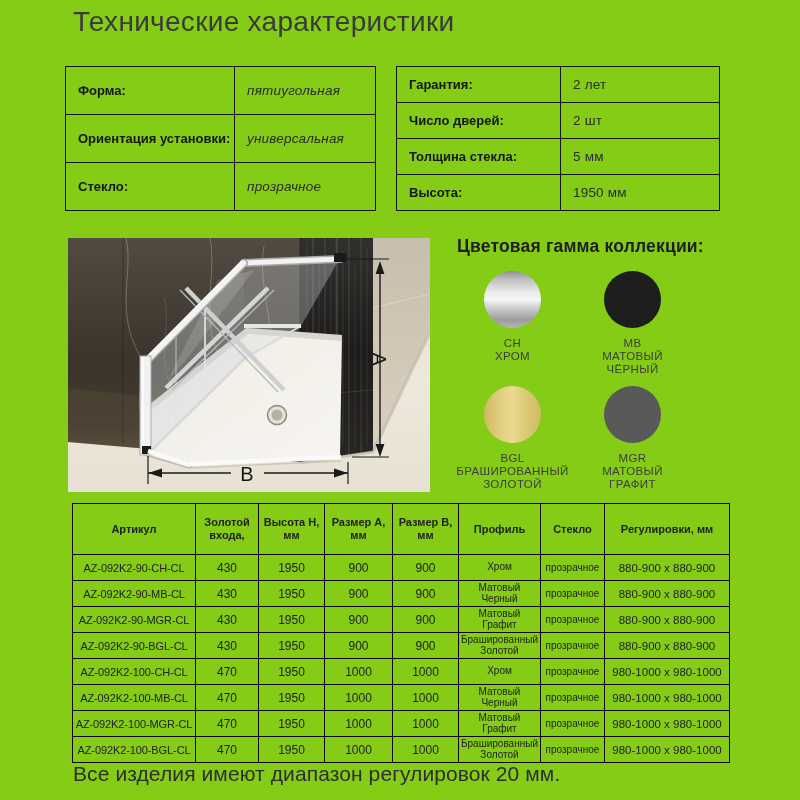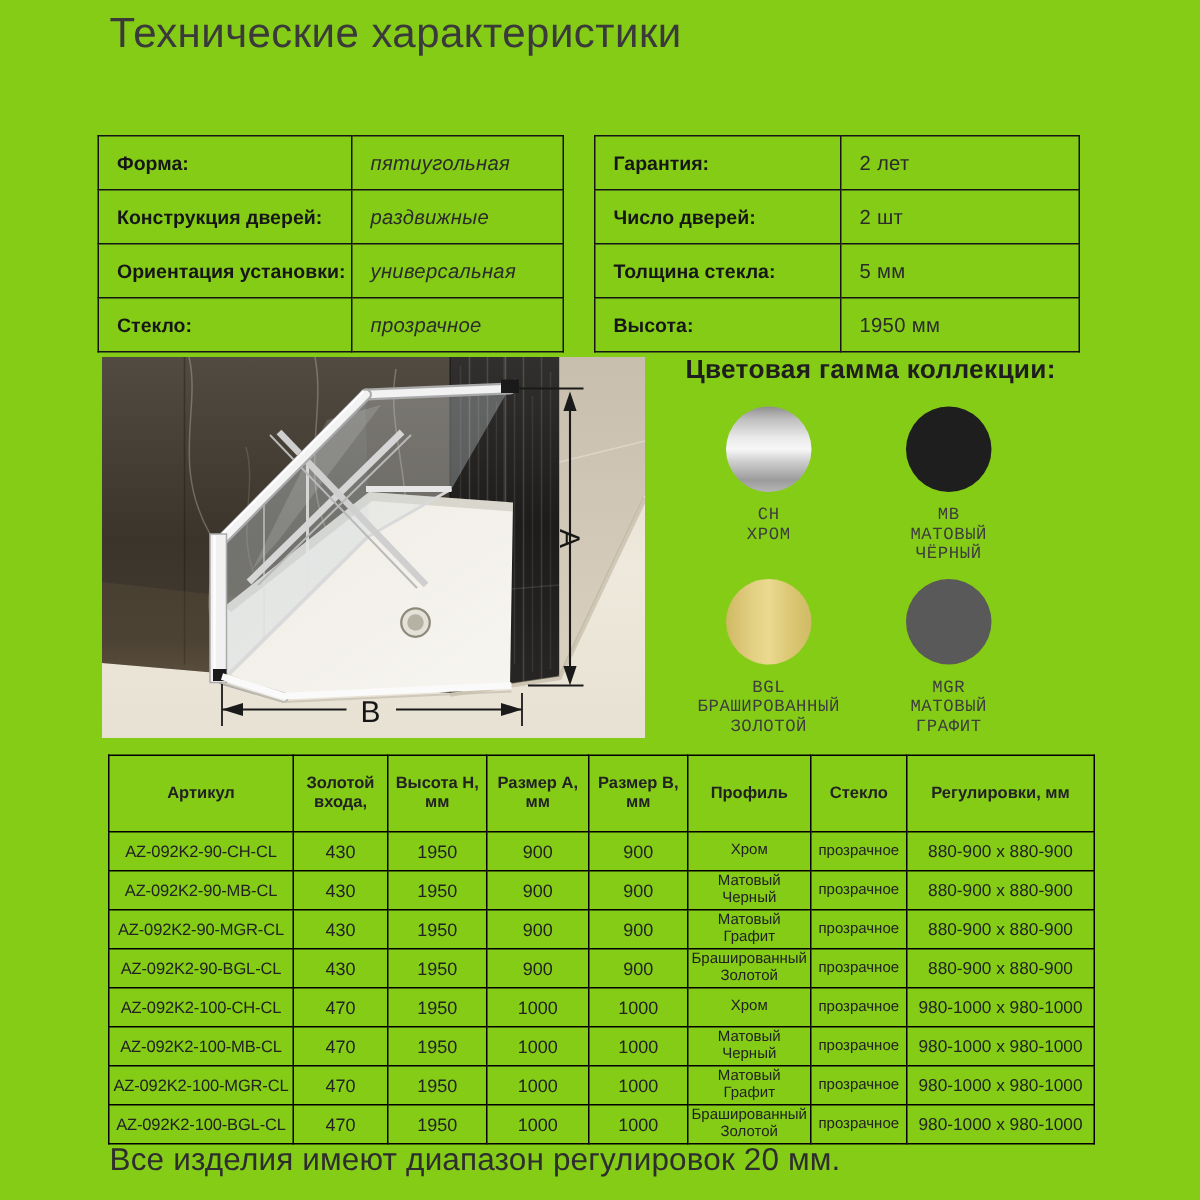--- a/index.html
+++ b/index.html
@@ -4,37 +4,37 @@
 <style>
   html,body{margin:0;padding:0;background:#fff;}
   body{font-family:"Liberation Sans",sans-serif;color:#222;}
   .page{position:relative;width:800px;height:800px;background:#84cc16;overflow:hidden;}
 
   .title{position:absolute;left:73px;top:6px;margin:0;font-size:28px;font-weight:400;
          color:#3a3a3a;letter-spacing:.3px;}
 
   
   .spec-wrap{position:absolute;left:65px;top:66px;display:flex;gap:20px;}
-  table.spec{border-collapse:collapse;margin-top:24px;}
+  table.spec{border-collapse:collapse;}
   .spec td{border:1.4px solid #141414;height:35px;padding:0 0 0 12px;vertical-align:middle;}
   .spec .lbl{font-weight:700;font-size:13px;color:#161616;}
   .spec .val{font-size:13.5px;color:#2b2b2b;letter-spacing:.2px;}
   .spec-left .lbl{width:156px;}  .spec-left .val{width:128px;font-style:italic;}
   .spec-right .lbl{width:151px;} .spec-right .val{width:146px;}
 
   
   .photo{position:absolute;left:68px;top:238px;width:362px;height:254px;}
   .photo svg{display:block;}
   .photo text{font-family:"Liberation Sans",sans-serif;}
 
   
   .colors{position:absolute;left:450px;top:236px;width:302px;}
   .colors h2{margin:0 0 14px 7px;font-size:17.5px;font-weight:700;color:#1e1e1e;letter-spacing:.2px;}
   .swatch-grid{display:grid;grid-template-columns:119px 121px;row-gap:10px;padding-left:3px;}
-  .swatch{display:flex;flex-direction:column;align-items:center;font-family:Liberation Mono, monospace;}
+  .swatch{display:flex;flex-direction:column;align-items:center;}
   .circle{width:57px;height:57px;border-radius:50%;margin-bottom:9px;}
   .circle.chrome{background:linear-gradient(180deg,#8f8f8f 0%,#bdbdbd 14%,#e9e9e9 36%,#f7f7f7 50%,#cfcfcf 64%,#9c9c9c 86%,#b5b5b5 100%);}
   .circle.gold{background:linear-gradient(90deg,#cfb963 0%,#e2cf82 30%,#ead98f 50%,#dbc774 75%,#d0ba66 100%);}
   .code,.name{font-size:11.5px;line-height:13px;color:#3d3d3d;text-align:center;letter-spacing:.4px;}
   .name{white-space:pre-line;}
 
   
   .ptable{position:absolute;left:72px;top:503px;border-collapse:collapse;table-layout:fixed;}
   .ptable th,.ptable td{border:1px solid #000;text-align:center;vertical-align:middle;
                         padding:1px 2px;color:#222;overflow:hidden;}
@@ -54,24 +54,20 @@
 <div class="page">
 
   <h1 class="title">Технические характеристики</h1>
 
   <div class="spec-wrap">
     <table class="spec spec-left">
       <tbody id="spec-left">
           <tr>
             <td class="lbl">Форма:</td>
             <td class="val">пятиугольная</td>
-          </tr>
-          <tr>
-            <td class="lbl">Конструкция дверей:</td>
-            <td class="val">раздвижные</td>
           </tr>
           <tr>
             <td class="lbl">Ориентация установки:</td>
             <td class="val">универсальная</td>
           </tr>
           <tr>
             <td class="lbl">Стекло:</td>
             <td class="val">прозрачное</td>
           </tr>
         </tbody>

